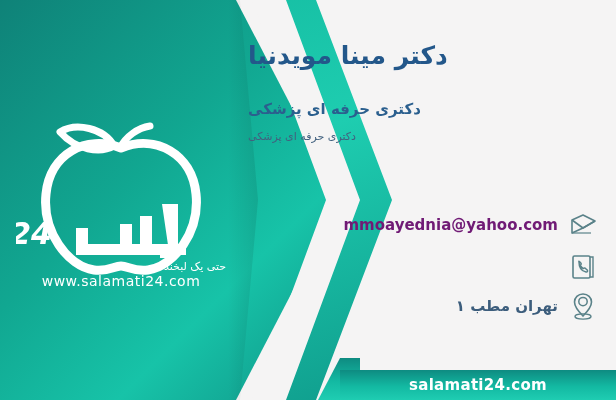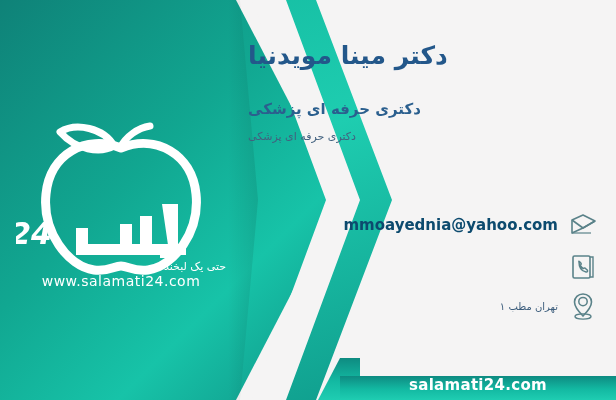--- a/index.html
+++ b/index.html
@@ -144,42 +144,43 @@
     width: 30px;
     height: 34px;
     flex: 0 0 30px;
     display: flex;
     align-items: center;
     justify-content: center;
   }
   .c-text {
     font-size: 15px;
     font-weight: bold;
-    color: #0c4a6e;
+    color: #701a75;
     direction: ltr;
     white-space: nowrap;
   }
   .c-text-fa {
-    font-size: 10px;
-    font-weight: normal;
+    font-size: 15px;
+    font-weight: bold;
     color: #3c5d7c;
     direction: rtl;
     white-space: nowrap;
     margin-left: 31px;
   }
 
   
   .footer {
     position: absolute;
     left: 340px;
     bottom: 0;
     width: 276px;
-    height: 24px;
+    height: 30px;
     background: linear-gradient(180deg, #0e8b81 0%, #13b9a2 55%, #1fcdb2 100%);
     display: flex;
+    align-items: center;
     justify-content: center;
   }
   .footer-bleed {
     position: absolute;
     left: 300px;
     bottom: 0;
     width: 60px;
     height: 42px;
     background: linear-gradient(180deg, #0e8b81 0%, #13b9a2 55%, #1fcdb2 100%);
     clip-path: polygon(40px 0, 60px 0, 60px 42px, 18px 42px);

